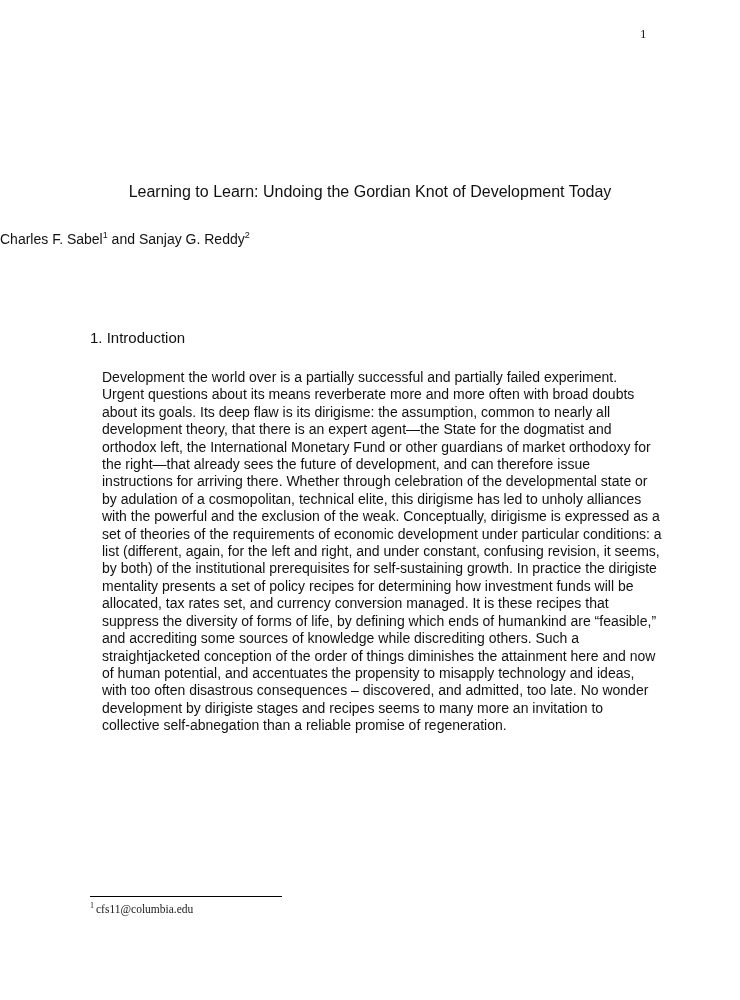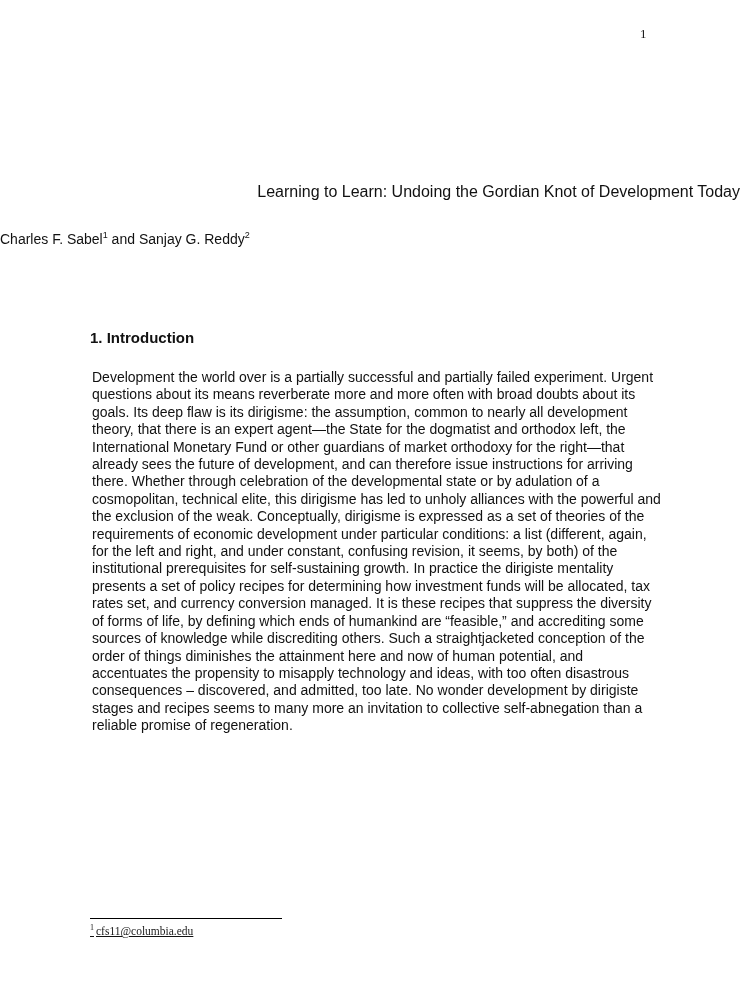--- a/index.html
+++ b/index.html
@@ -22,21 +22,21 @@
     left: 640px;
     font-family: "Liberation Serif", serif;
     font-size: 13px;
     color: #1a1a1a;
   }
   .title {
     position: absolute;
     top: 183px;
     left: 0;
     width: 740px;
-    text-align: right;
+    text-align: center;
     font-size: 16px;
     color: #111111;
   }
   .authors {
     position: absolute;
     top: 231px;
     left: 0;
     width: 740px;
     text-align: left;
     font-size: 14px;
@@ -46,42 +46,40 @@
     font-size: 9px;
     vertical-align: super;
     line-height: 0;
   }
   .section-heading {
     position: absolute;
     top: 329px;
     left: 90px;
     font-size: 15px;
     color: #111111;
-    font-weight: bold;
   }
   .body-text {
     position: absolute;
     top: 369px;
     left: 90px;
     width: 572px;
     font-size: 14px;
     line-height: 17.4px;
     color: #111111;
     text-align: left;
   }
   .body-text p {
-    margin: 0 0 17px 2px;
+    margin: 0 0 17px 12px;
     padding: 0;
   }
   .footnote-block {
     position: absolute;
-    top: 918px;
+    top: 896px;
     left: 90px;
     width: 400px;
-    text-decoration: underline;
   }
   .footnote-rule {
     width: 192px;
     border-top: 1.5px solid #000000;
     margin-bottom: 5px;
   }
   .footnote {
     font-family: "Liberation Serif", serif;
     font-size: 11.5px;
     line-height: 15px;

